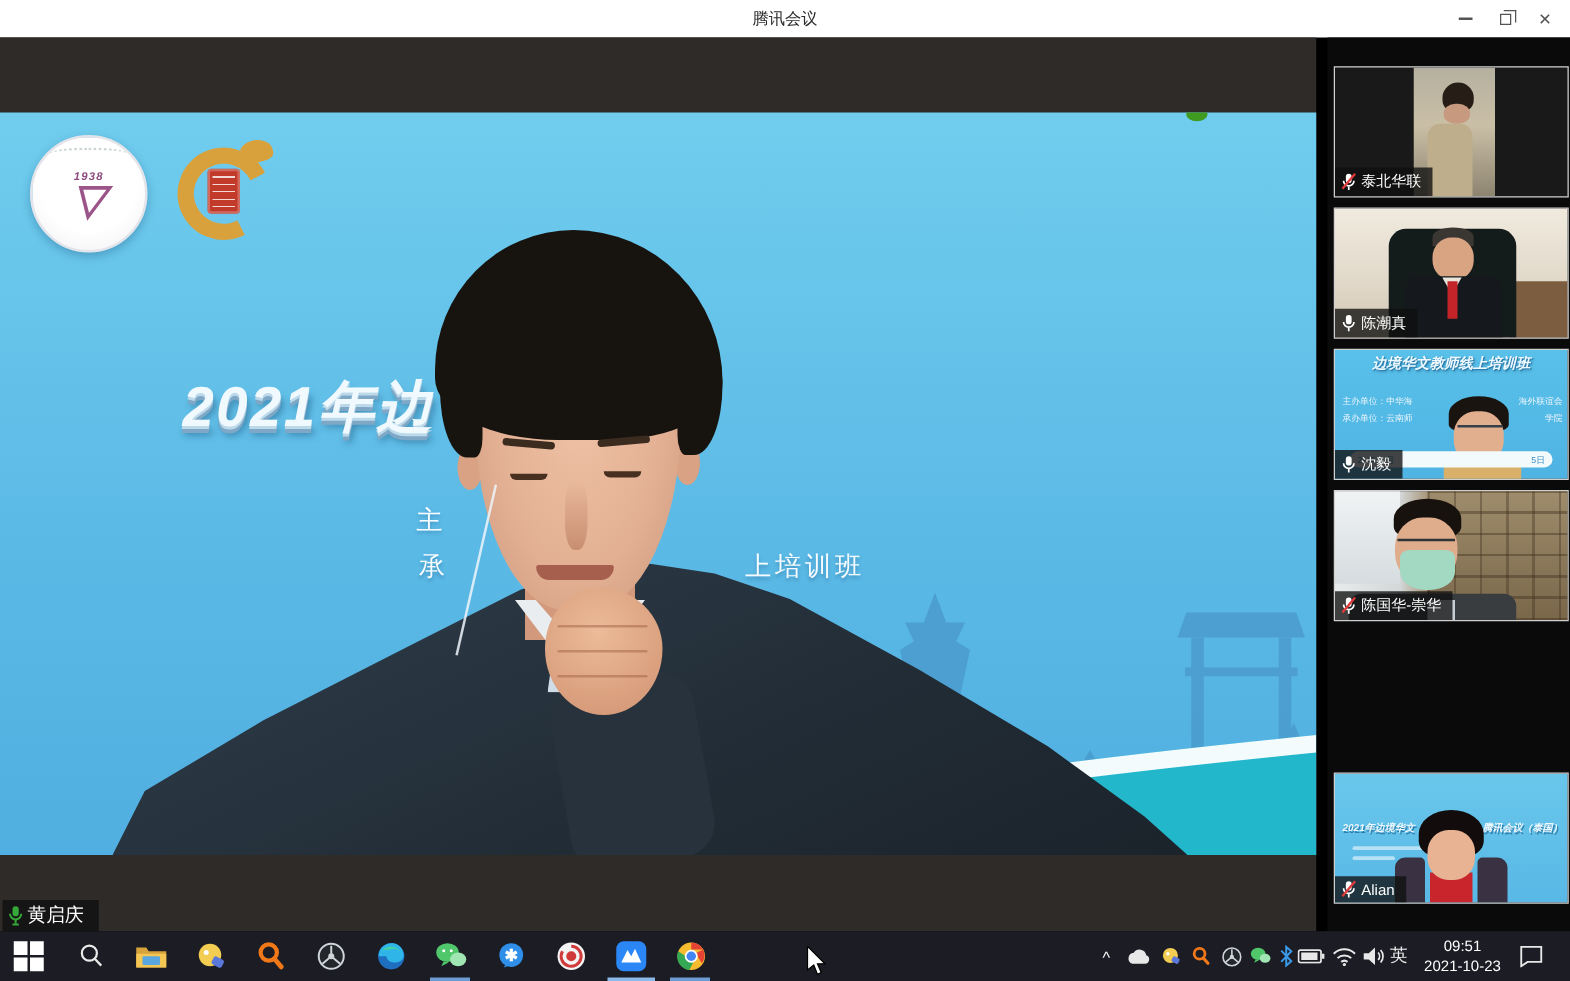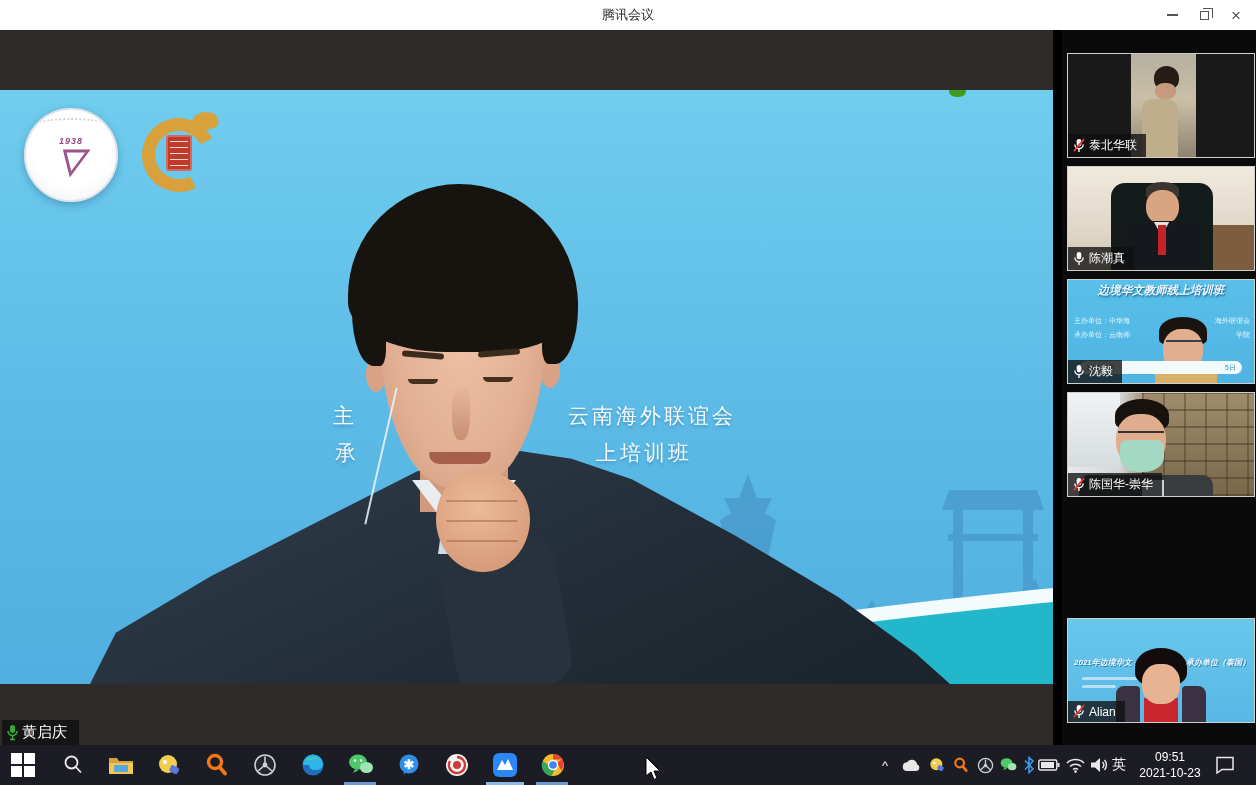--- a/index.html
+++ b/index.html
@@ -216,23 +216,23 @@
       <div class="logo-arc"></div>
       <div class="logo-year">1938</div>
       <div class="logo-tri">▽</div>
     </div>
     <div class="logo-hw">
       <div class="hw-ring"></div>
       <div class="hw-head"></div>
       <div class="hw-seal"></div>
     </div>
 
+    <div class="slide-title title-left">2021年边</div>
 
     <div class="org-line" style="left:333px; top:312px;">主</div>
-    <div class="org-line" style="left:568px; top:312px;">云南海外联谊会</div>
     <div class="org-line" style="left:335px; top:349px;">承</div>
     <div class="org-line" style="left:596px; top:349px;">上培训班</div>
 
     <svg class="landmarks" viewBox="0 0 455 180">
       <g fill="#4a9ccd" opacity="0.85">
         <path d="M150 2 l-9 24 h-15 l7 15 -11 7 9 42 h38 l9 -42 -11 -7 7 -15 h-15 z"></path>
         <rect x="138" y="88" width="26" height="92"></rect>
         <path d="M120 120 l14 -30 14 30 z"></path>
         <rect x="355" y="38" width="10" height="122"></rect>
         <rect x="425" y="38" width="10" height="122"></rect>
@@ -371,21 +371,21 @@
       </svg>
       <span>陈国华-崇华</span>
     </div>
   </div>
 
 
   <div class="tile t6" style="top:588px;">
     <div class="mini-row" style="top:38px; font-size:8px; font-weight:bold; font-style:italic;
          color:#eef8ff; text-shadow:1px 1px 0 #2d7fae;">
       <span>2021年边境华文</span>
-      <span>承办单位（泰国）</span>
+      <span>腾讯会议（泰国）</span>
     </div>
     <div class="t6-line" style="left:14px; top:58px; width:58px;"></div>
     <div class="t6-line" style="left:14px; top:66px; width:34px;"></div>
     <div class="t6-card-l"></div>
       <div class="t6-card-r"></div>
       <div class="t6-top"></div>
     <div class="t6-hair"></div>
       <div class="t6-face"></div>
     <div class="tile-label">
       <svg width="12" height="15" viewBox="0 0 13 16">

